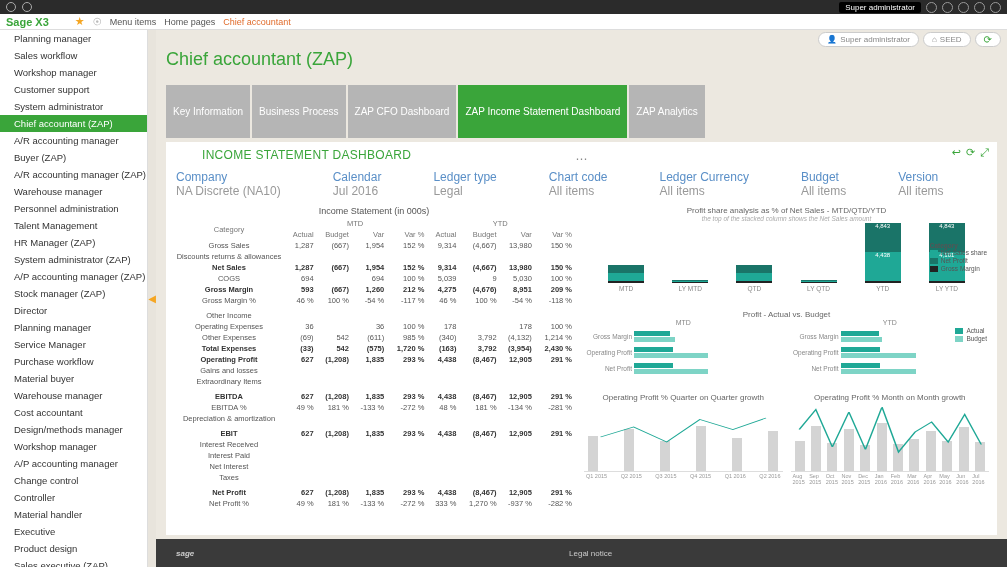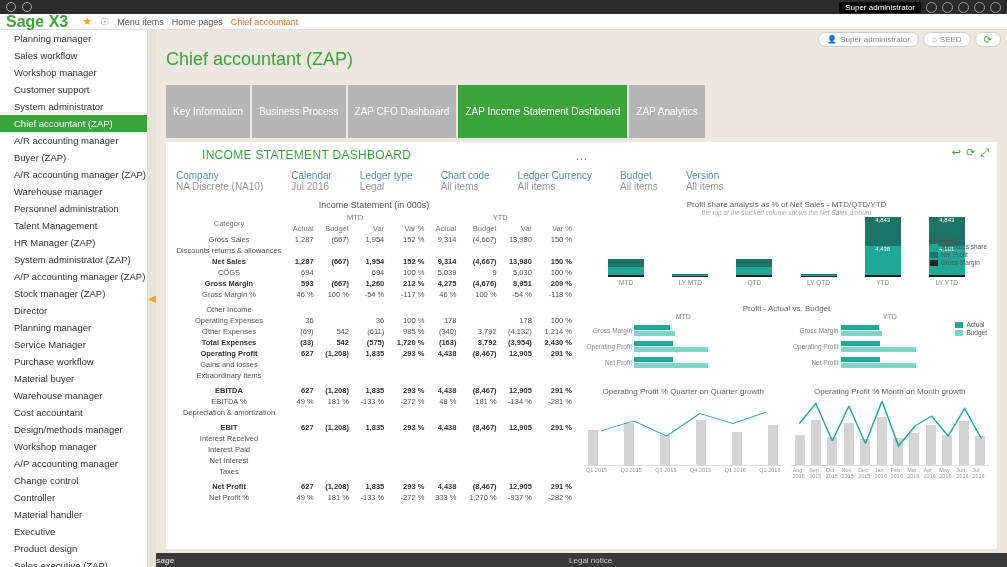--- a/index.html
+++ b/index.html
@@ -10,21 +10,21 @@
   .topbar { height: 14px; background: #2b2b2b; display: flex; align-items: center; color: #fff; padding: 0 6px; font-size: 9px; }
   .topbar-left { display: flex; gap: 6px; align-items: center; }
   .topbar-left .icon { width: 10px; height: 10px; border: 1px solid #aaa; border-radius: 50%; display: inline-block; }
   .topbar-spacer { flex: 1; }
   .topbar-right { display: flex; gap: 5px; align-items: center; }
   .topbar-right .pill { background: #000; padding: 1px 6px; border-radius: 2px; font-size: 8px; }
   .topbar-right .icon { width: 11px; height: 11px; border: 1px solid #999; border-radius: 50%; display: inline-block; }
 
   
   .crumbbar { height: 16px; background: #fff; display: flex; align-items: center; padding: 0 6px; font-size: 9px; color: #555; border-bottom: 1px solid #ddd; gap: 8px; }
-  .crumbbar .brand { color: #3aa53a; font-weight: 600; font-size: 16px; margin-right: 6px; }
+  .crumbbar .brand { color: #3aa53a; font-weight: 600; font-size: 11px; margin-right: 18px; }
   .crumbbar .star { color: #f5a623; font-size: 11px; }
   .crumbbar .sep { color: #bbb; }
   .crumbbar .active { color: #e06c2c; }
 
   
   .main { flex: 1; display: flex; overflow: hidden; }
   .sidebar { width: 148px; background: #fff; border-right: 1px solid #ddd; overflow-y: auto; font-size: 9.5px; }
   .sidebar .item { padding: 3px 14px; cursor: pointer; color: #333; white-space: nowrap; }
   .sidebar .item.active { background: #3aa53a; color: #fff; }
 
@@ -40,21 +40,21 @@
 
   .tabs { display:flex; gap:2px; padding:0 10px 4px; }
   .tab { background:#b5b5b5; color:#fff; padding:21px 7px; font-size:10px; cursor:pointer;margin-top:9px; }
   .tab.active { background:#3aa53a;text-align:right; }
 
   .dashboard { flex:1; background:#fff; margin:0 10px 4px; padding:6px 8px; overflow:hidden; position:relative; }
   .dash-title { color:#3aa53a; font-size:12px; font-weight:400; letter-spacing:.3px; display:flex; align-items:center;padding-left:28px; }
   .dash-tools { position:absolute; top:4px; right:8px; display:flex; gap:5px; color:#3aa53a; font-size:11px; }
   .dash-dots { text-align:center; color:#888; font-size:12px; margin-top:-10px;}
 
-  .filters { display:flex; gap:28px; padding:4px 2px 8px; font-size:10px; }
+  .filters { display:flex; gap:52px; padding:4px 2px 8px; font-size:12px; }
   .filter .lbl { color:#5a8fc7; }
   .filter .val { color:#999; }
 
   .dash-body { display:flex; gap:10px; height: calc(100% - 60px); }
   .left-col { width: 400px; overflow:hidden; }
   .right-col { flex:1; display:flex; flex-direction:column; gap:4px; overflow:hidden; }
 
   .is-title { text-align:center; font-size:9px; color:#555; margin-bottom:2px; }
   table.income { width:100%; border-collapse:collapse; font-size:7.5px; color:#555; }
   table.income th { font-weight:400; color:#777; text-align:right; padding:1px 2px; }
@@ -91,21 +91,21 @@
   .hbar.budget { background:#7ed4c6; }
 
   .bottom-charts { display:flex; gap:8px; height:110px; }
   .combo { flex:1; position:relative; }
   .combo-bars { display:flex; align-items:flex-end; justify-content:space-between; height:70px; padding:0 4px; border-bottom:1px solid #ddd; position:relative;}
   .cbar { width:10px; background:#d4d4d4; }
   .combo svg.line { position:absolute; left:0; top:0; width:100%; height:70px; pointer-events:none;}
   .combo .xlabels { display:flex; justify-content:space-between; font-size:5.5px; color:#999; padding:1px 2px 0;}
 
   
-  .footer { height:14px; background:#3a3a3a; color:#ccc; display:flex; align-items:center; font-size:8px; padding:0 0;}
+  .footer { height:28px; background:#3a3a3a; color:#ccc; display:flex; align-items:center; font-size:8px; padding:0 20px;}
   .footer .brand { font-style:italic; font-weight:600;}
   .footer .center { flex:1; text-align:center; }
 </style>
 </head>
 <body>
 
 <div class="topbar">
   <div class="topbar-left">
     <span class="icon"></span>
     <span class="icon"></span>

